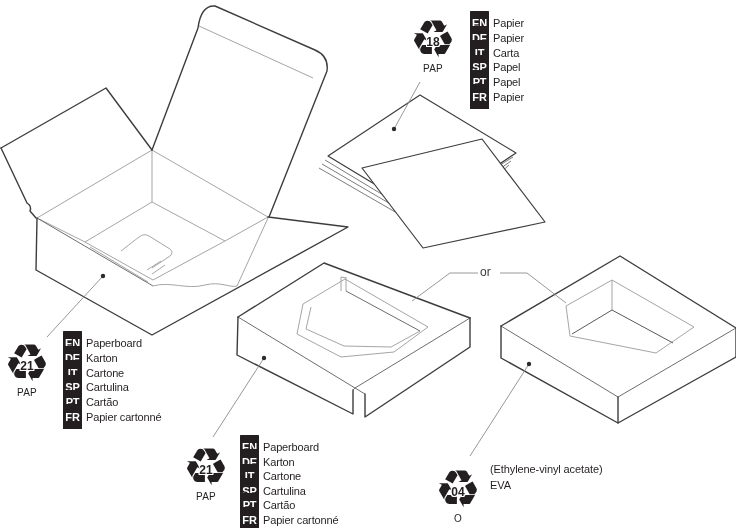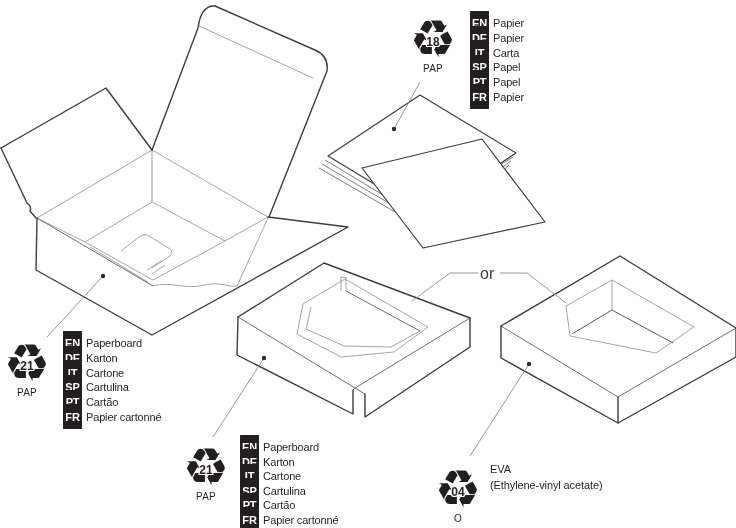--- a/index.html
+++ b/index.html
@@ -19,21 +19,21 @@
   
   .rows{position:absolute;display:flex;flex-direction:column;}
   .row{height:14.7px;display:flex;align-items:center;gap:4px;}
   .rows.tight .row{height:14.5px;}
   .badge{min-width:17px;height:25px;display:flex;align-items:center;justify-content:center;
          background:#231f20;color:#fff;font-size:11px;font-weight:bold;letter-spacing:-.2px;
          border-radius:.5px;padding:0 1px;}
   .lbl{font-size:11px;letter-spacing:-.15px;white-space:nowrap;}
 
   .eva-text{position:absolute;left:490px;top:462px;font-size:11px;line-height:15.5px;letter-spacing:-.1px;}
-  .or-label{position:absolute;left:480px;top:265px;font-size:16px;color:#3a3a3a;}
+  .or-label{position:absolute;left:480px;top:265px;font-size:12px;color:#3a3a3a;}
 </style>
 </head>
 <body>
 
 <div class="stage">
 
   <svg class="lineart" viewBox="0 0 736 528">
 
     <g>
       <path d="M1,148 L106,88 L152,150 L37,218 L30,211 Q32,206 27,203 Z" fill="#fff" stroke="none"></path>
@@ -234,17 +234,17 @@
         <span class="lbl">Papier cartonné</span>
       </div>
   </div>
 
   <div class="sym" style="left:429px;top:462px;">
     <span class="glyph">♻</span>
     <span class="num">04</span>
     <span class="mat">O</span>
   </div>
   <div class="eva-text">
+    <div>(Ethylene-vinyl acetate)</div>
     <div>EVA</div>
-    <div>(Ethylene-vinyl acetate)</div>
   </div>
 
 </div>
 
 </body></html>

